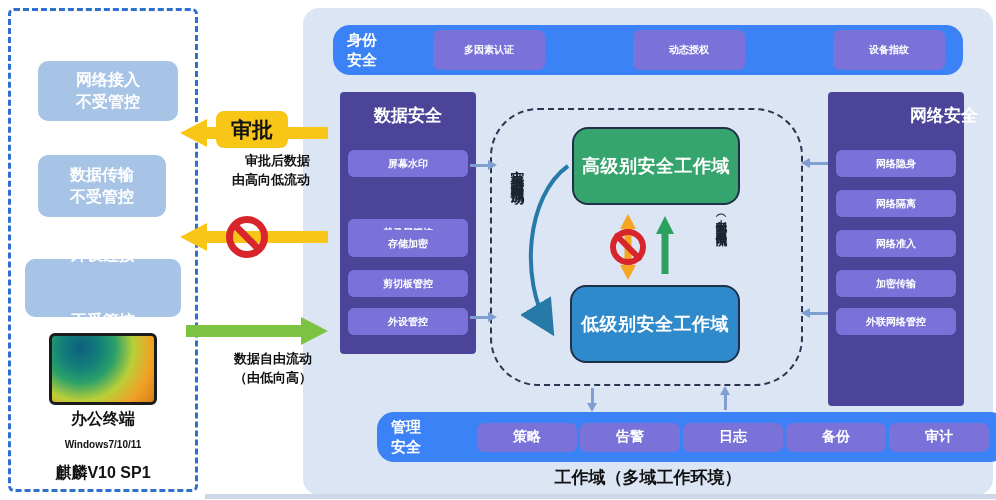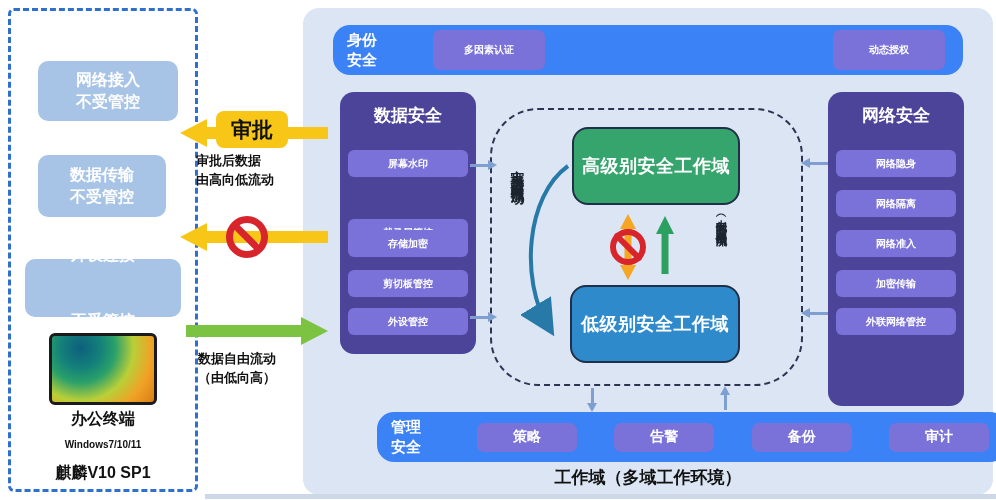--- a/index.html
+++ b/index.html
@@ -31,44 +31,44 @@
   .yellow-body { position:absolute; background:#f8c617; height:12px; top:8px; }
   .head-left  { position:absolute; left:0; top:0; width:0; height:0;
                 border-top:14px solid transparent; border-bottom:14px solid transparent;
                 border-right:27px solid #f8c617; }
   .head-right { position:absolute; right:0; top:0; width:0; height:0;
                 border-top:14px solid transparent; border-bottom:14px solid transparent;
                 border-left:27px solid #7cc342; }
   .approval-badge { position:absolute; left:216px; top:111px; width:72px; height:37px; z-index:7;
                     background:#f8c617; border-radius:8px; display:flex; align-items:center;
                     justify-content:center; font-size:21px; font-weight:900; color:#111; }
-  .gap-note { position:absolute; text-align:left; font-size:13px; font-weight:600;
+  .gap-note { position:absolute; text-align:right; font-size:13px; font-weight:600;
               color:#111; line-height:1.45; z-index:6; }
   .no-sign { position:absolute; left:226px; top:216px; width:42px; height:42px; z-index:8;
              border:7px solid #d8252c; border-radius:50%; }
   .no-sign::after { content:""; position:absolute; left:-1px; top:50%; margin-top:-3.5px;
                     width:30px; height:7px; background:#d8252c; transform:rotate(45deg); }
 
   
   .main-panel { position:absolute; left:303px; top:8px; width:690px; height:487px;
                 background:#dbe5f4; border-radius:16px; }
   .bar { position:absolute; left:30px; width:630px; height:50px; background:#3b82f6;
          border-radius:17px; }
   .bar-title { position:absolute; left:14px; top:5px; color:#ffffff; font-weight:bold;
                font-size:15px; line-height:1.33; }
   .chip-row { position:absolute; left:100px; right:18px; top:0; bottom:0;
               display:flex; align-items:center; justify-content:space-between; }
   .chip { background:#7a72d8; border-radius:7px; color:#ffffff; font-weight:bold;
           display:flex; align-items:center; justify-content:center; }
   .chip-top { width:112px; height:40px; font-size:10px; }
   .chip-bottom { width:100px; height:29px; font-size:14px; }
 
-  .col { position:absolute; top:84px; background:#4b4498; border-radius:14px; }
+  .col { position:absolute; top:84px; background:#4b4498; border-radius:4px; }
   .col-data { left:37px;  width:136px; height:262px; }
-  .col-net  { left:525px; width:136px; height:314px; }
+  .col-net  { left:525px; width:136px; height:314px;padding-left:48px; }
   .col-title { position:absolute; top:12px; width:100%; text-align:center; color:#ffffff;
                font-weight:bold; font-size:17px; }
   .col-chip { position:absolute; left:8px; width:120px; height:27px; background:#7a72d8;
               border-radius:6px; color:#ffffff; font-weight:bold; font-size:10px;
               display:flex; align-items:center; justify-content:center; }
 
   .dashed-box { position:absolute; left:187px; top:100px; width:313px; height:278px;
                 border:2.5px dashed #2b3552; border-radius:48px; }
   .domain-box { position:absolute; border-radius:16px; display:flex; align-items:center;
                 justify-content:center; color:#ffffff; font-weight:bold; font-size:18px;
@@ -151,20 +151,21 @@
   <div class="main-panel">
 
     <div class="bar" style="top:17px;">
       <div class="bar-title">
         <div>身份</div>
         <div>安全</div>
       </div>
       <div class="chip-row">
         <div class="chip chip-top">多因素认证</div>
         <div class="chip chip-top">动态授权</div>
+        <div class="chip chip-top">设备指纹</div>
       </div>
     </div>
 
     <div class="col col-data">
       <div class="col-title">数据安全</div>
       <div class="col-chip" style="top:58px;">屏幕水印</div>
       <div class="col-chip" style="top:98px;margin-top:29px;">截录屏管控</div>
       <div class="col-chip" style="top:138px;">存储加密</div>
       <div class="col-chip" style="top:178px;">剪切板管控</div>
       <div class="col-chip" style="top:216px;">外设管控</div>
@@ -224,20 +225,21 @@
     <div class="tri-up" style="left:417px; top:378px;"></div>
 
     <div class="bar" style="top:404px;margin-left:44px;">
       <div class="bar-title">
         <div>管理</div>
         <div>安全</div>
       </div>
       <div class="chip-row">
         <div class="chip chip-bottom">策略</div>
         <div class="chip chip-bottom">告警</div>
+        <div class="chip chip-bottom">日志</div>
         <div class="chip chip-bottom">备份</div>
         <div class="chip chip-bottom">审计</div>
       </div>
     </div>
 
     <div class="caption">工作域（多域工作环境）</div>
   </div>
 
   <div class="bottom-strip"></div>
 </div>

